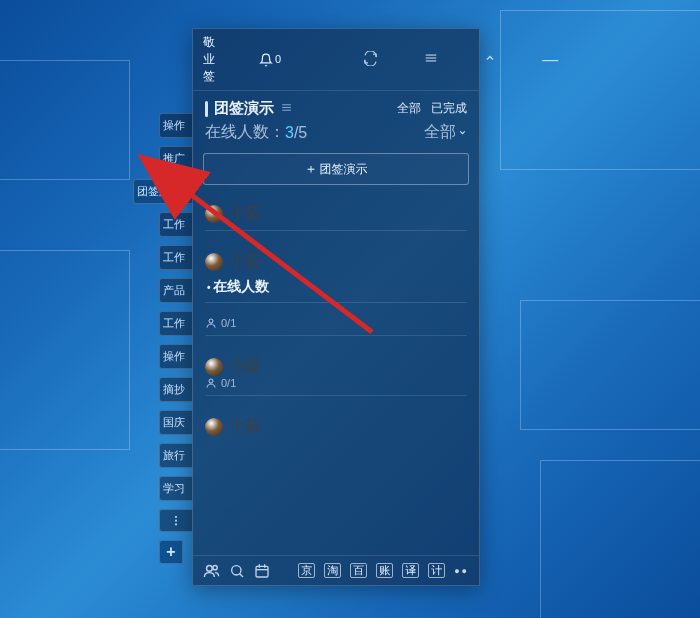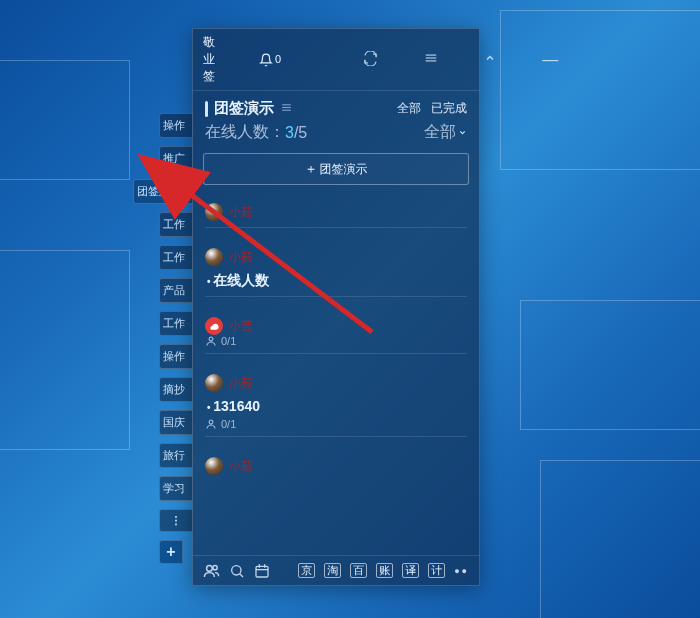--- a/index.html
+++ b/index.html
@@ -113,21 +113,21 @@
 .list { padding: 0 12px; }
 .item { padding: 6px 0; }
 .user-row { display: flex; align-items: center; gap: 6px; margin-top: 6px; }
 .avatar {
   width: 18px; height: 18px; border-radius: 50%;
   background: radial-gradient(circle at 35% 30%, #fff, #7a5a3a 45%, #402818);
   flex-shrink: 0;
 }
 .avatar.red { background: #e23c3c; display:flex; align-items:center; justify-content:center; }
 .avatar.red svg { width:11px; height:11px; }
-.user-name { font-size: 12px; color: #b91c1c; }
+.user-name { font-size: 16px; color: #404040; }
 .item-title {
   font-size: 14px;
   font-weight: 600;
   margin: 6px 0 4px 2px;
 }
 .item-title::before {
   content: "• ";
   font-size: 10px;
   vertical-align: middle;
   white-space: pre;
@@ -274,44 +274,35 @@
     <div class="item">
       <div class="user-row">
         <div class="avatar"></div>
         <span class="user-name">小茹</span>
       </div>
       <div class="item-title">在线人数</div>
       <div class="divider"></div>
     </div>
 
     <div class="item">
-      <div class="user-row">
-        <div class="avatar red">
-          <svg viewBox="0 0 24 24" fill="#fff">
-              <path d="M6 19c-2 0-3-2-3-4 0-3 3-4 4-4 1-3 4-5 7-5 4 0 7 3 7 7 0 4-3 6-6 6H6z"></path>
-            </svg>
-        </div>
-        <span class="user-name">小曹</span>
-      </div>
       <div class="progress-row">
         <svg viewBox="0 0 24 24" fill="none" stroke="#b8d1ea" stroke-width="2">
             <circle cx="12" cy="8" r="4"></circle>
             <path d="M4 21c0-4 4-7 8-7s8 3 8 7"></path>
           </svg>
         <span>0/1</span>
       </div>
       <div class="divider"></div>
     </div>
 
     <div class="item">
       <div class="user-row">
         <div class="avatar"></div>
         <span class="user-name">小茹</span>
       </div>
-      <div class="item-title">131640</div>
       <div class="progress-row">
         <svg viewBox="0 0 24 24" fill="none" stroke="#b8d1ea" stroke-width="2">
             <circle cx="12" cy="8" r="4"></circle>
             <path d="M4 21c0-4 4-7 8-7s8 3 8 7"></path>
           </svg>
         <span>0/1</span>
       </div>
       <div class="divider"></div>
     </div>
 

